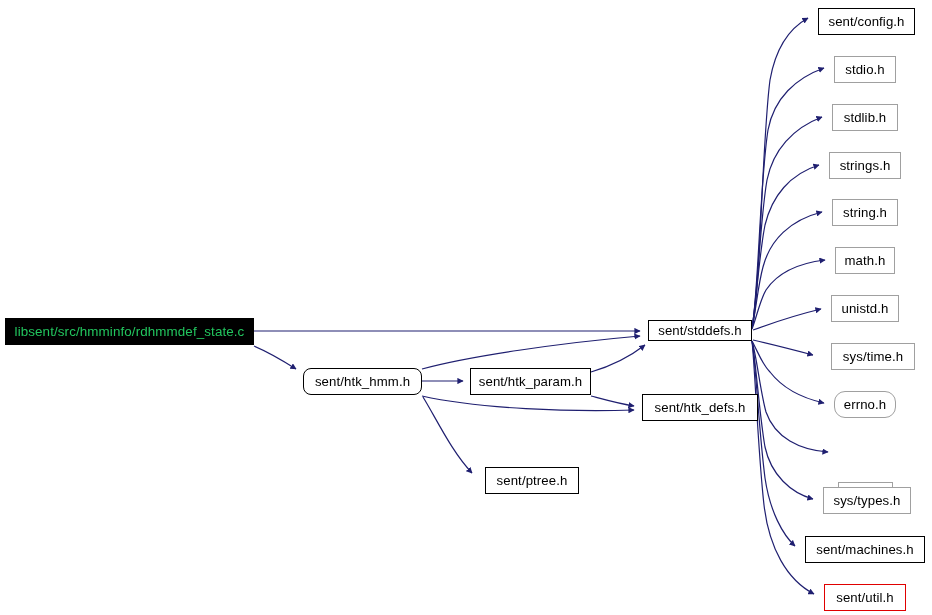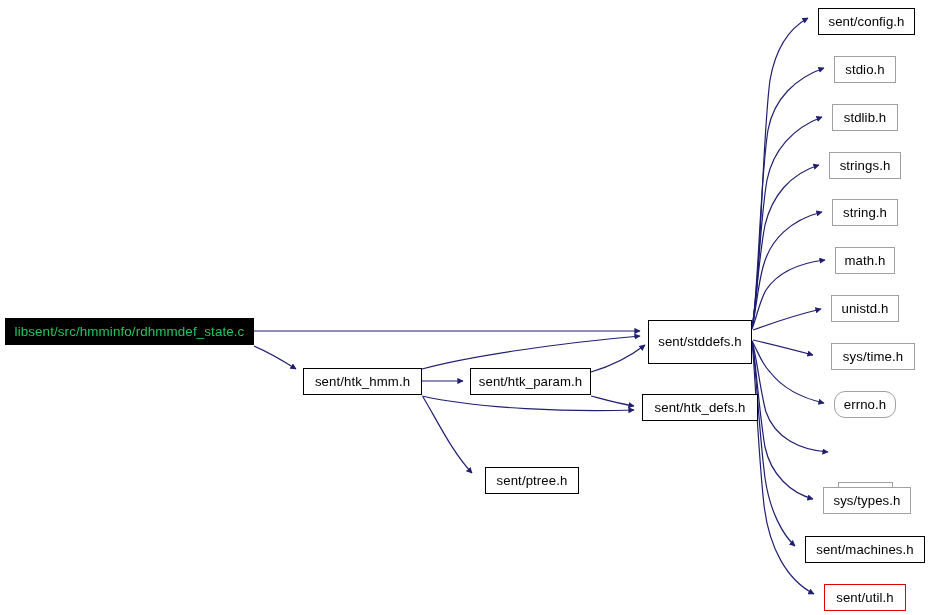--- a/index.html
+++ b/index.html
@@ -88,33 +88,33 @@
         <path d="M 752,341 C 756,362 759,412 765,447 C 771,475 791,493 813,499" marker-end="url(#arrow)" stroke="#1f1f70"></path>
         <path d="M 752,341 C 756,366 759,432 765,478 C 770,512 783,535 795,546" marker-end="url(#arrow)" stroke="#1f1f70"></path>
         <path d="M 752,341 C 755,368 758,452 764,505 C 769,548 787,580 814,594" marker-end="url(#arrow)" stroke="#1f1f70"></path>
       </g>
   </svg>
 
   <div id="node-group">
       <div class="node root" style="left: 5px; top: 318px; width: 249px; height: 27px;">
         <span class="node-label">libsent/src/hmminfo/rdhmmdef_state.c</span>
       </div>
-      <div class="node strong" style="left: 303px; top: 368px; width: 119px; height: 27px;">
+      <div class="node strong" style="left: 303px; top: 368px; width: 119px; height: 27px; border-radius: 8px;">
         <span class="node-label">sent/htk_hmm.h</span>
       </div>
       <div class="node strong" style="left: 470px; top: 368px; width: 121px; height: 27px;">
         <span class="node-label">sent/htk_param.h</span>
       </div>
       <div class="node strong" style="left: 642px; top: 394px; width: 116px; height: 27px; text-align: center;">
         <span class="node-label">sent/htk_defs.h</span>
       </div>
       <div class="node strong" style="left: 485px; top: 467px; width: 94px; height: 27px;">
         <span class="node-label">sent/ptree.h</span>
       </div>
-      <div class="node strong" style="left: 648px; top: 320px; width: 104px; height: 44px;">
+      <div class="node strong" style="left: 648px; top: 320px; width: 104px; height: 21px;">
         <span class="node-label">sent/stddefs.h</span>
       </div>
       <div class="node strong" style="left: 818px; top: 8px; width: 97px; height: 27px;">
         <span class="node-label">sent/config.h</span>
       </div>
       <div class="node" style="left: 834px; top: 56px; width: 62px; height: 27px;">
         <span class="node-label">stdio.h</span>
       </div>
       <div class="node" style="left: 832px; top: 104px; width: 66px; height: 27px;">
         <span class="node-label">stdlib.h</span>

